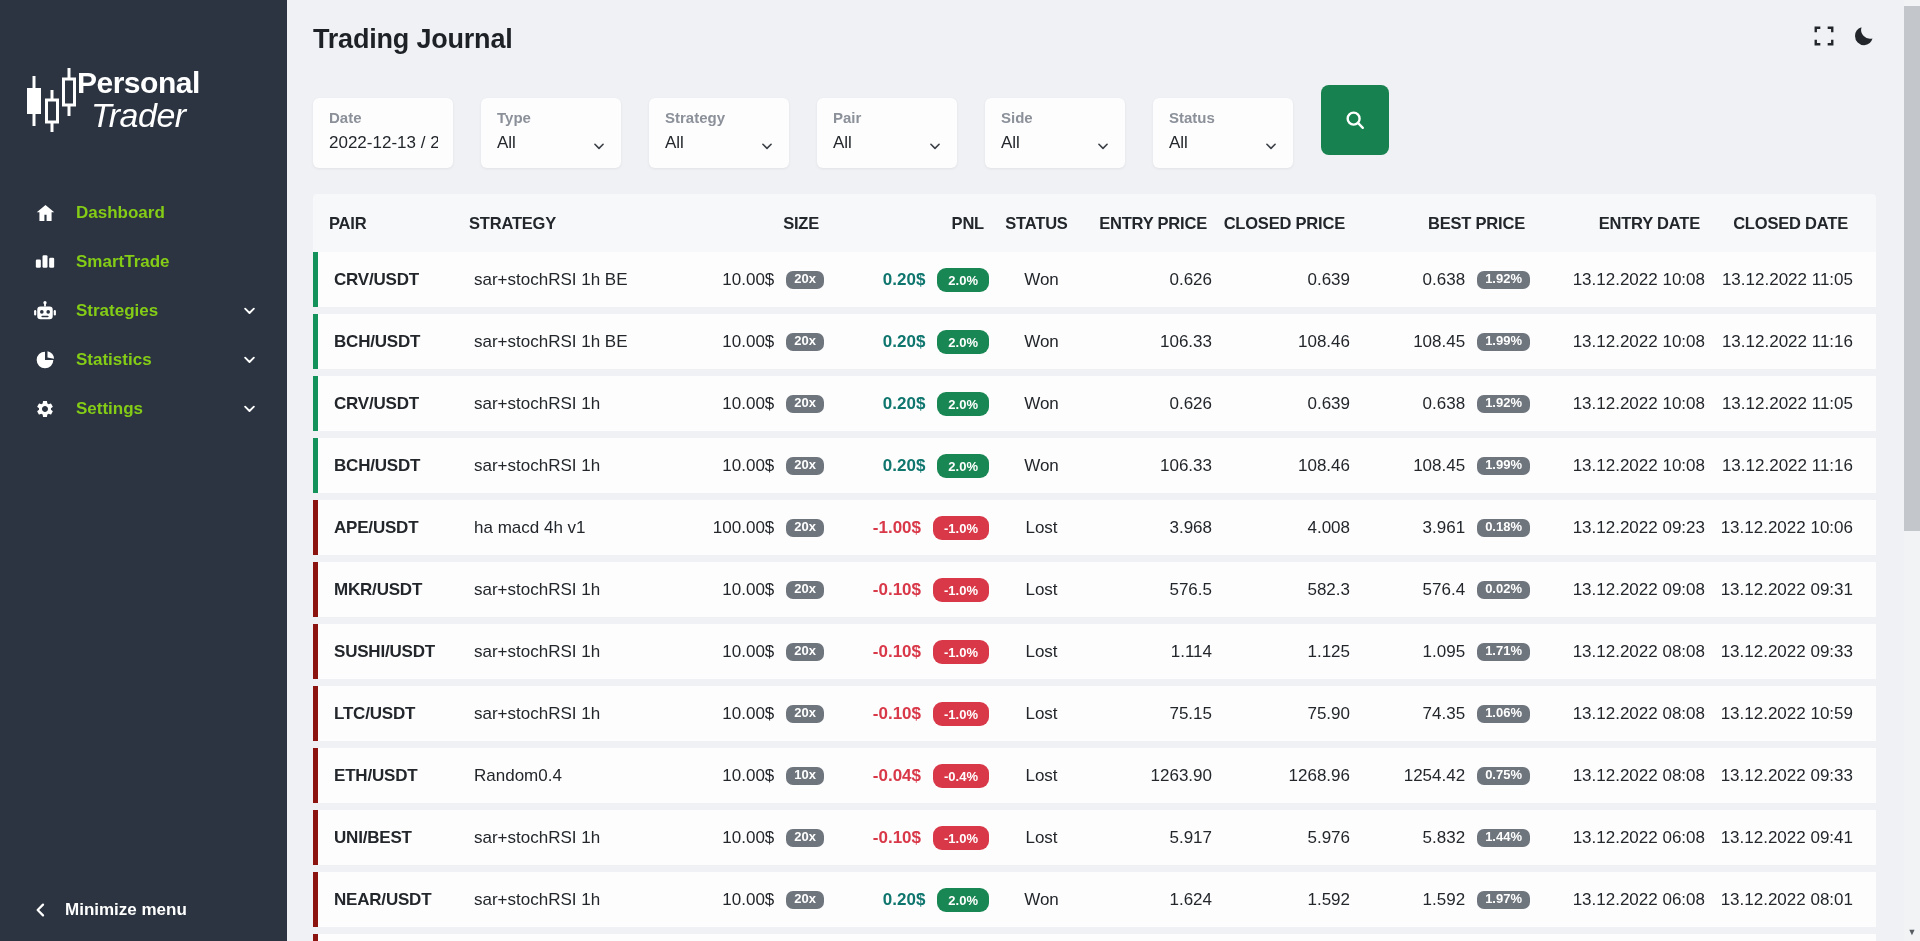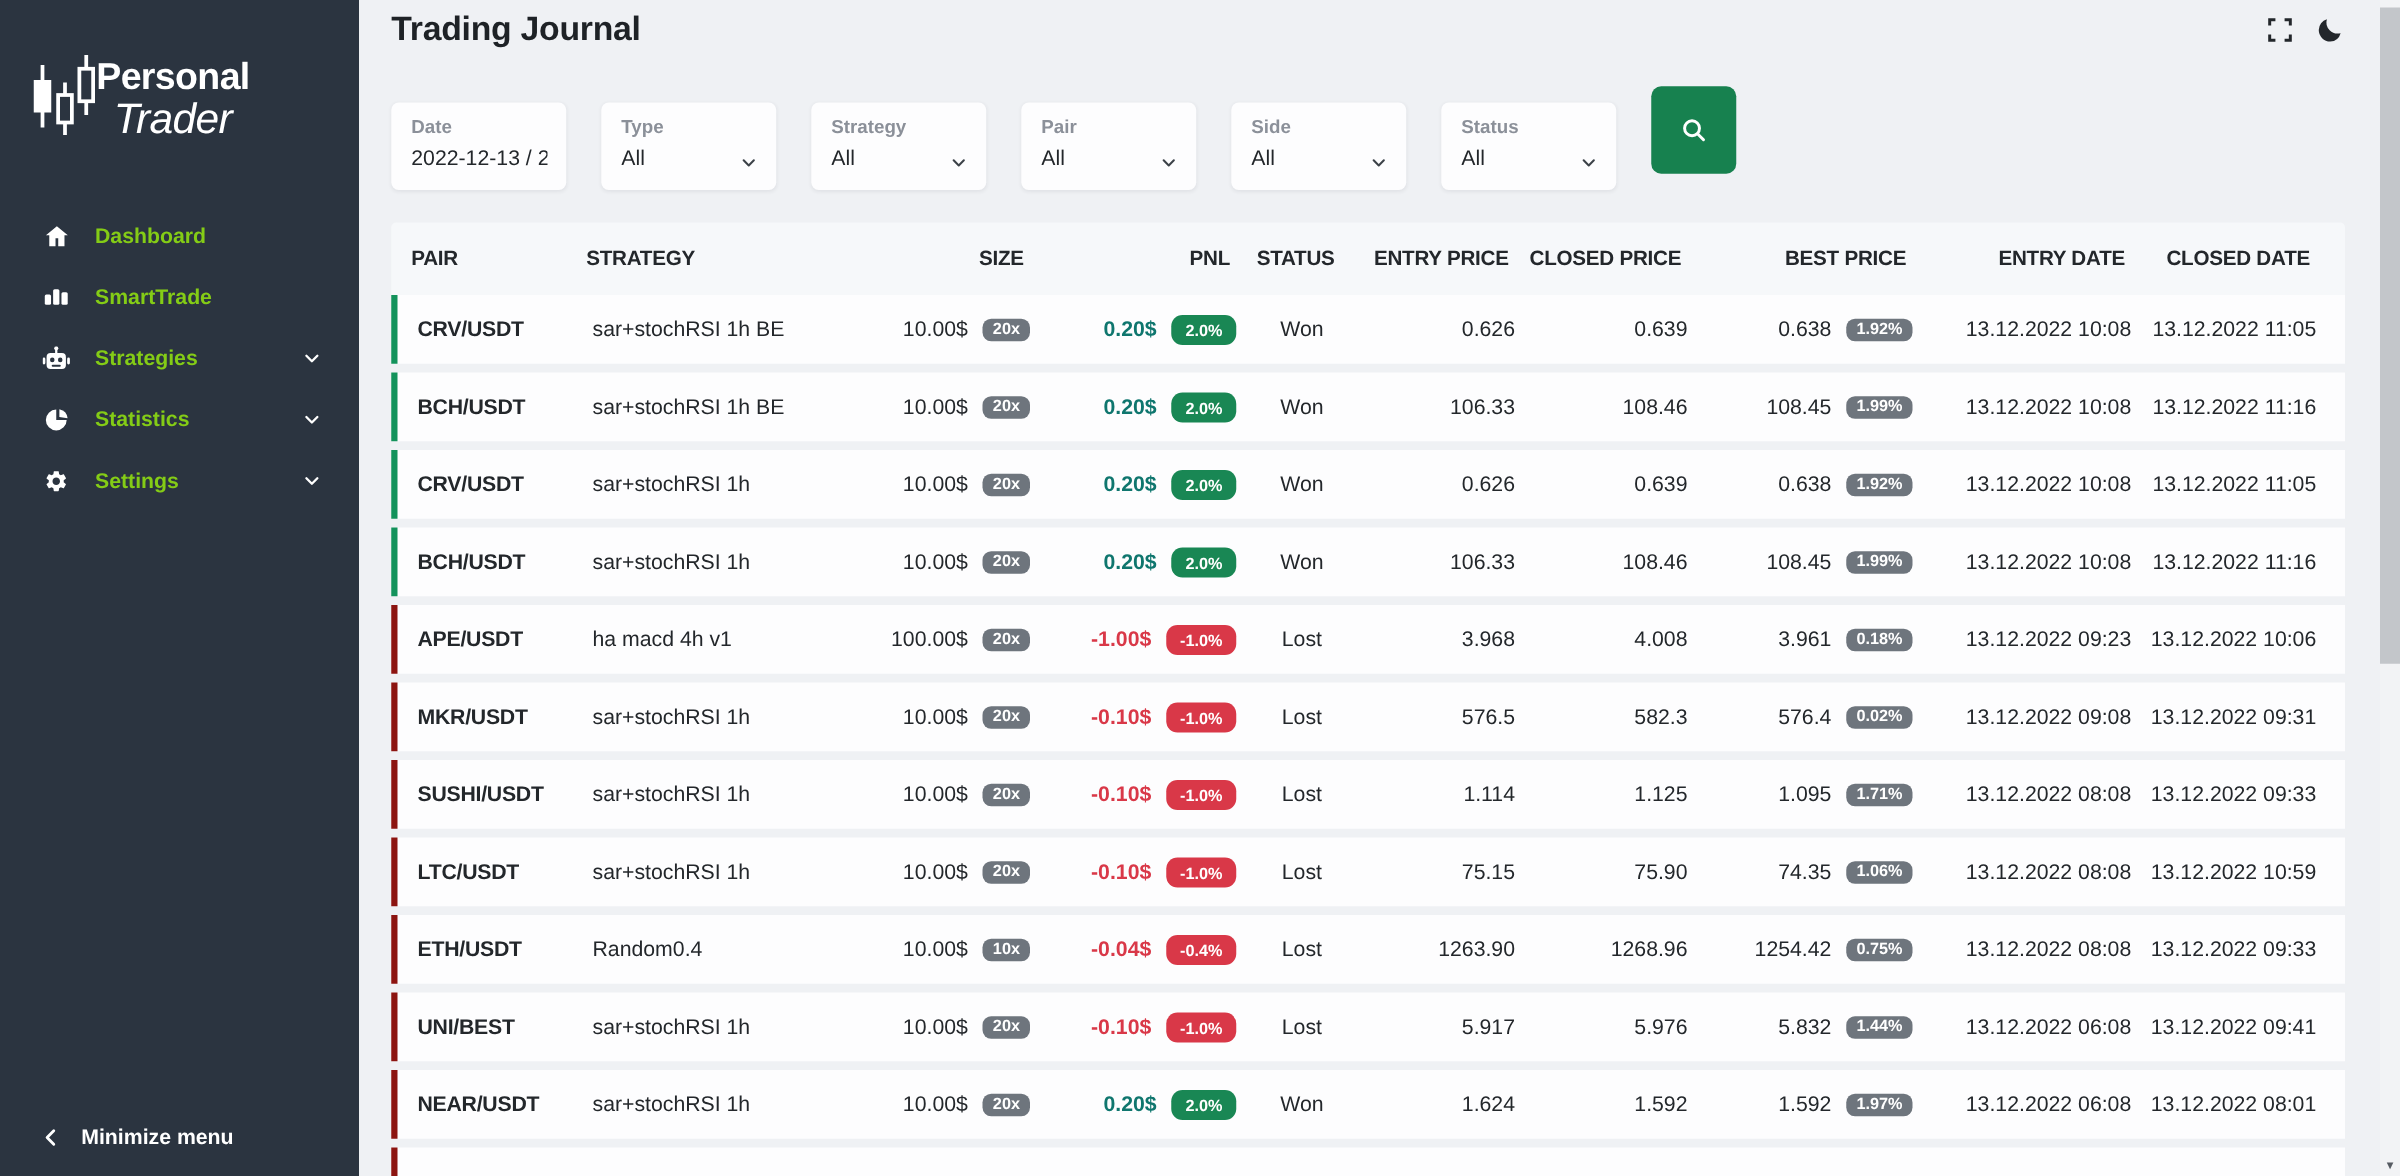--- a/index.html
+++ b/index.html
@@ -7,41 +7,41 @@
   body {
     font-family: "Liberation Sans", sans-serif;
     background: #eff1f4;
     color: #23272b;
   }
   
   .sidebar {
     position: fixed; left: 0; top: 0; width: 287px; height: 941px;
     background: #2b3440; color: #fff; z-index: 5;
   }
-  .brand { display: flex; align-items: flex-end; padding: 40px 0 0 25px; }
+  .brand { display: flex; align-items: center; padding: 64px 0 0 25px; }
   .brand-text { margin-left: -2px; }
   .brand-l1 { font-size: 30px; font-weight: 700; line-height: 1.02; letter-spacing: -0.5px; }
   .brand-l2 { font-size: 34px; font-style: italic; font-weight: 400; line-height: 1.0; margin-left: 14px; letter-spacing: -0.5px; }
   .nav { margin-top: 52px; }
   .nav-item {
     display: flex; align-items: center; height: 49px;
     padding: 0 30px 0 33px; font-size: 17px; font-weight: 700;
     color: #84cc16; cursor: pointer;
   }
   .nav-item .ico { width: 24px; display: flex; justify-content: center; }
   .nav-item .lbl { margin-left: 19px; }
   .nav-item .chev { margin-left: auto; display: flex; }
   .minimize {
     position: absolute; bottom: 21px; left: 33px;
     display: flex; align-items: center; gap: 16px;
     font-size: 17px; font-weight: 700; cursor: pointer;
   }
   
   .main { margin-left: 287px; padding: 0 44px 0 26px; }
-  .topbar { display: flex; justify-content: space-between; align-items: center; padding-top: 8px; }
+  .topbar { display: flex; justify-content: space-between; align-items: flex-start; padding-top: 24px; }
   .page-title { font-size: 27px; font-weight: 700; color: #1e2226; letter-spacing: -0.2px; }
   .top-icons { display: flex; align-items: center; gap: 17px; }
   .top-icon { cursor: pointer; display: flex; }
   
   .filters { display: flex; gap: 28px; margin-top: 30px; align-items: stretch; }
   .fcard {
     width: 140px; height: 70px; background: #fdfdfe; border-radius: 6px;
     box-shadow: 0 1px 3px rgba(40,48,60,.07); padding: 11px 15px 0 16px; cursor: pointer; margin-top: 13px;
   }
   .flabel { font-size: 15px; font-weight: 600; color: #8b9099; }

